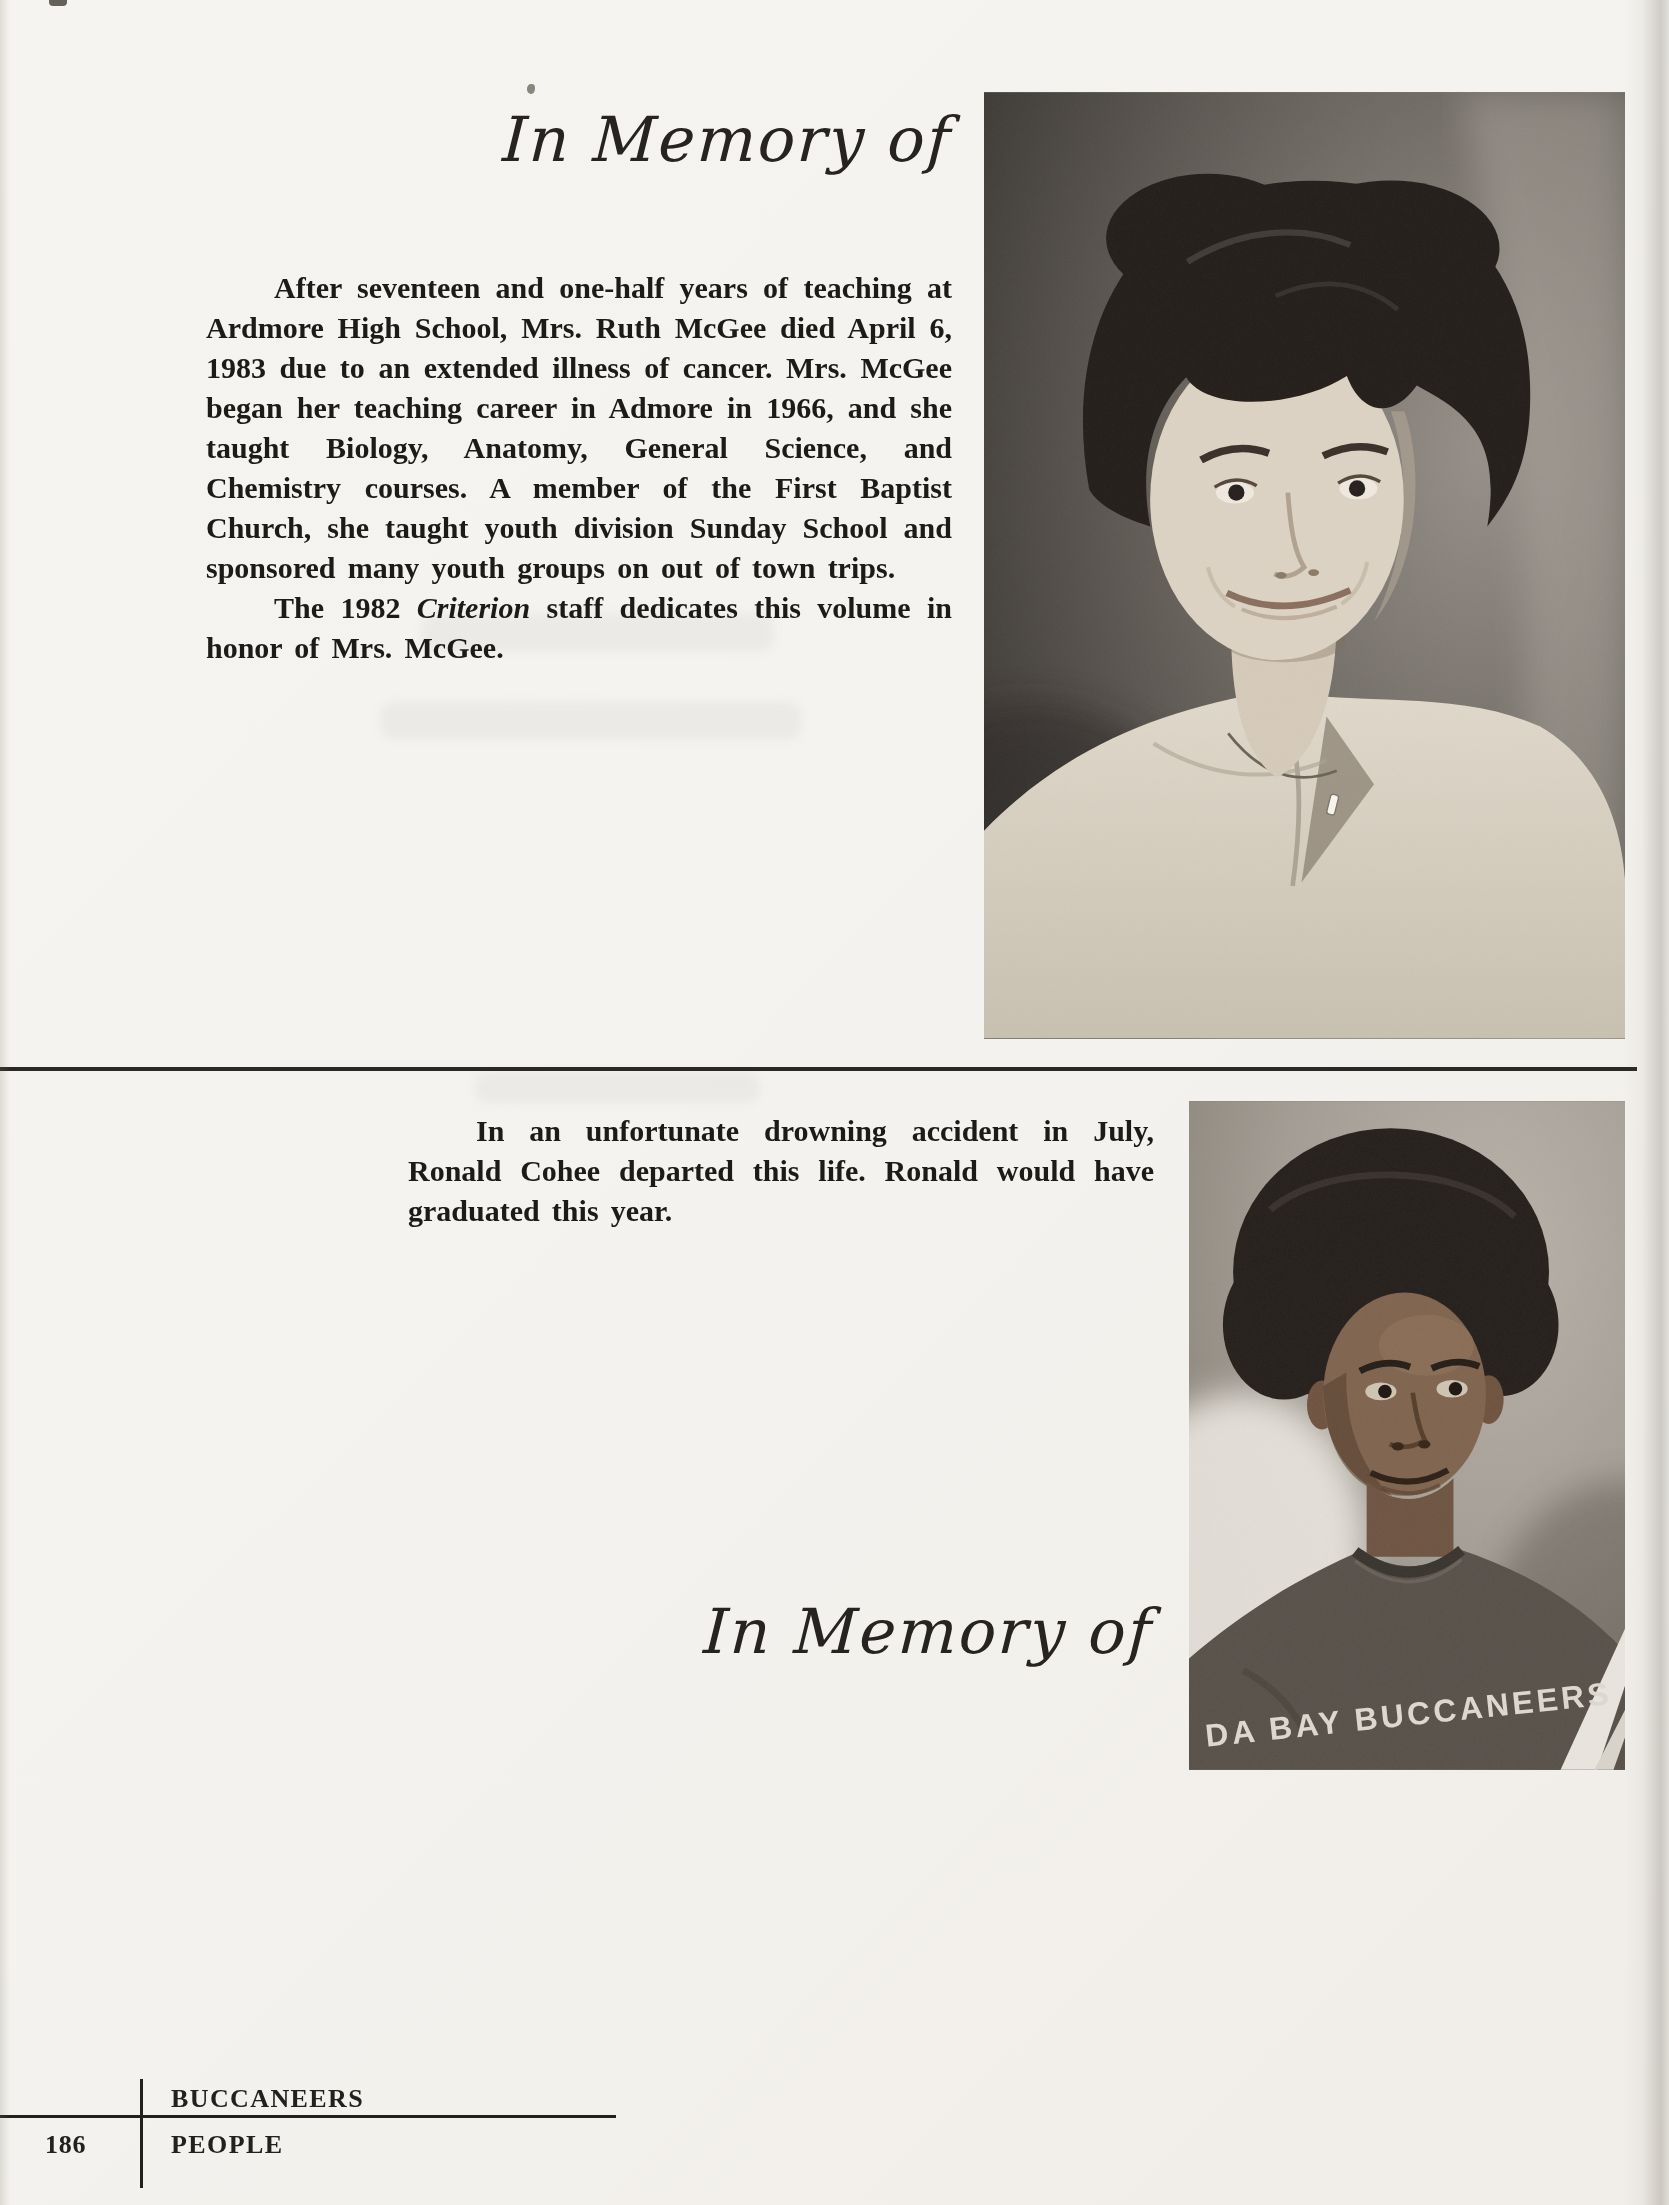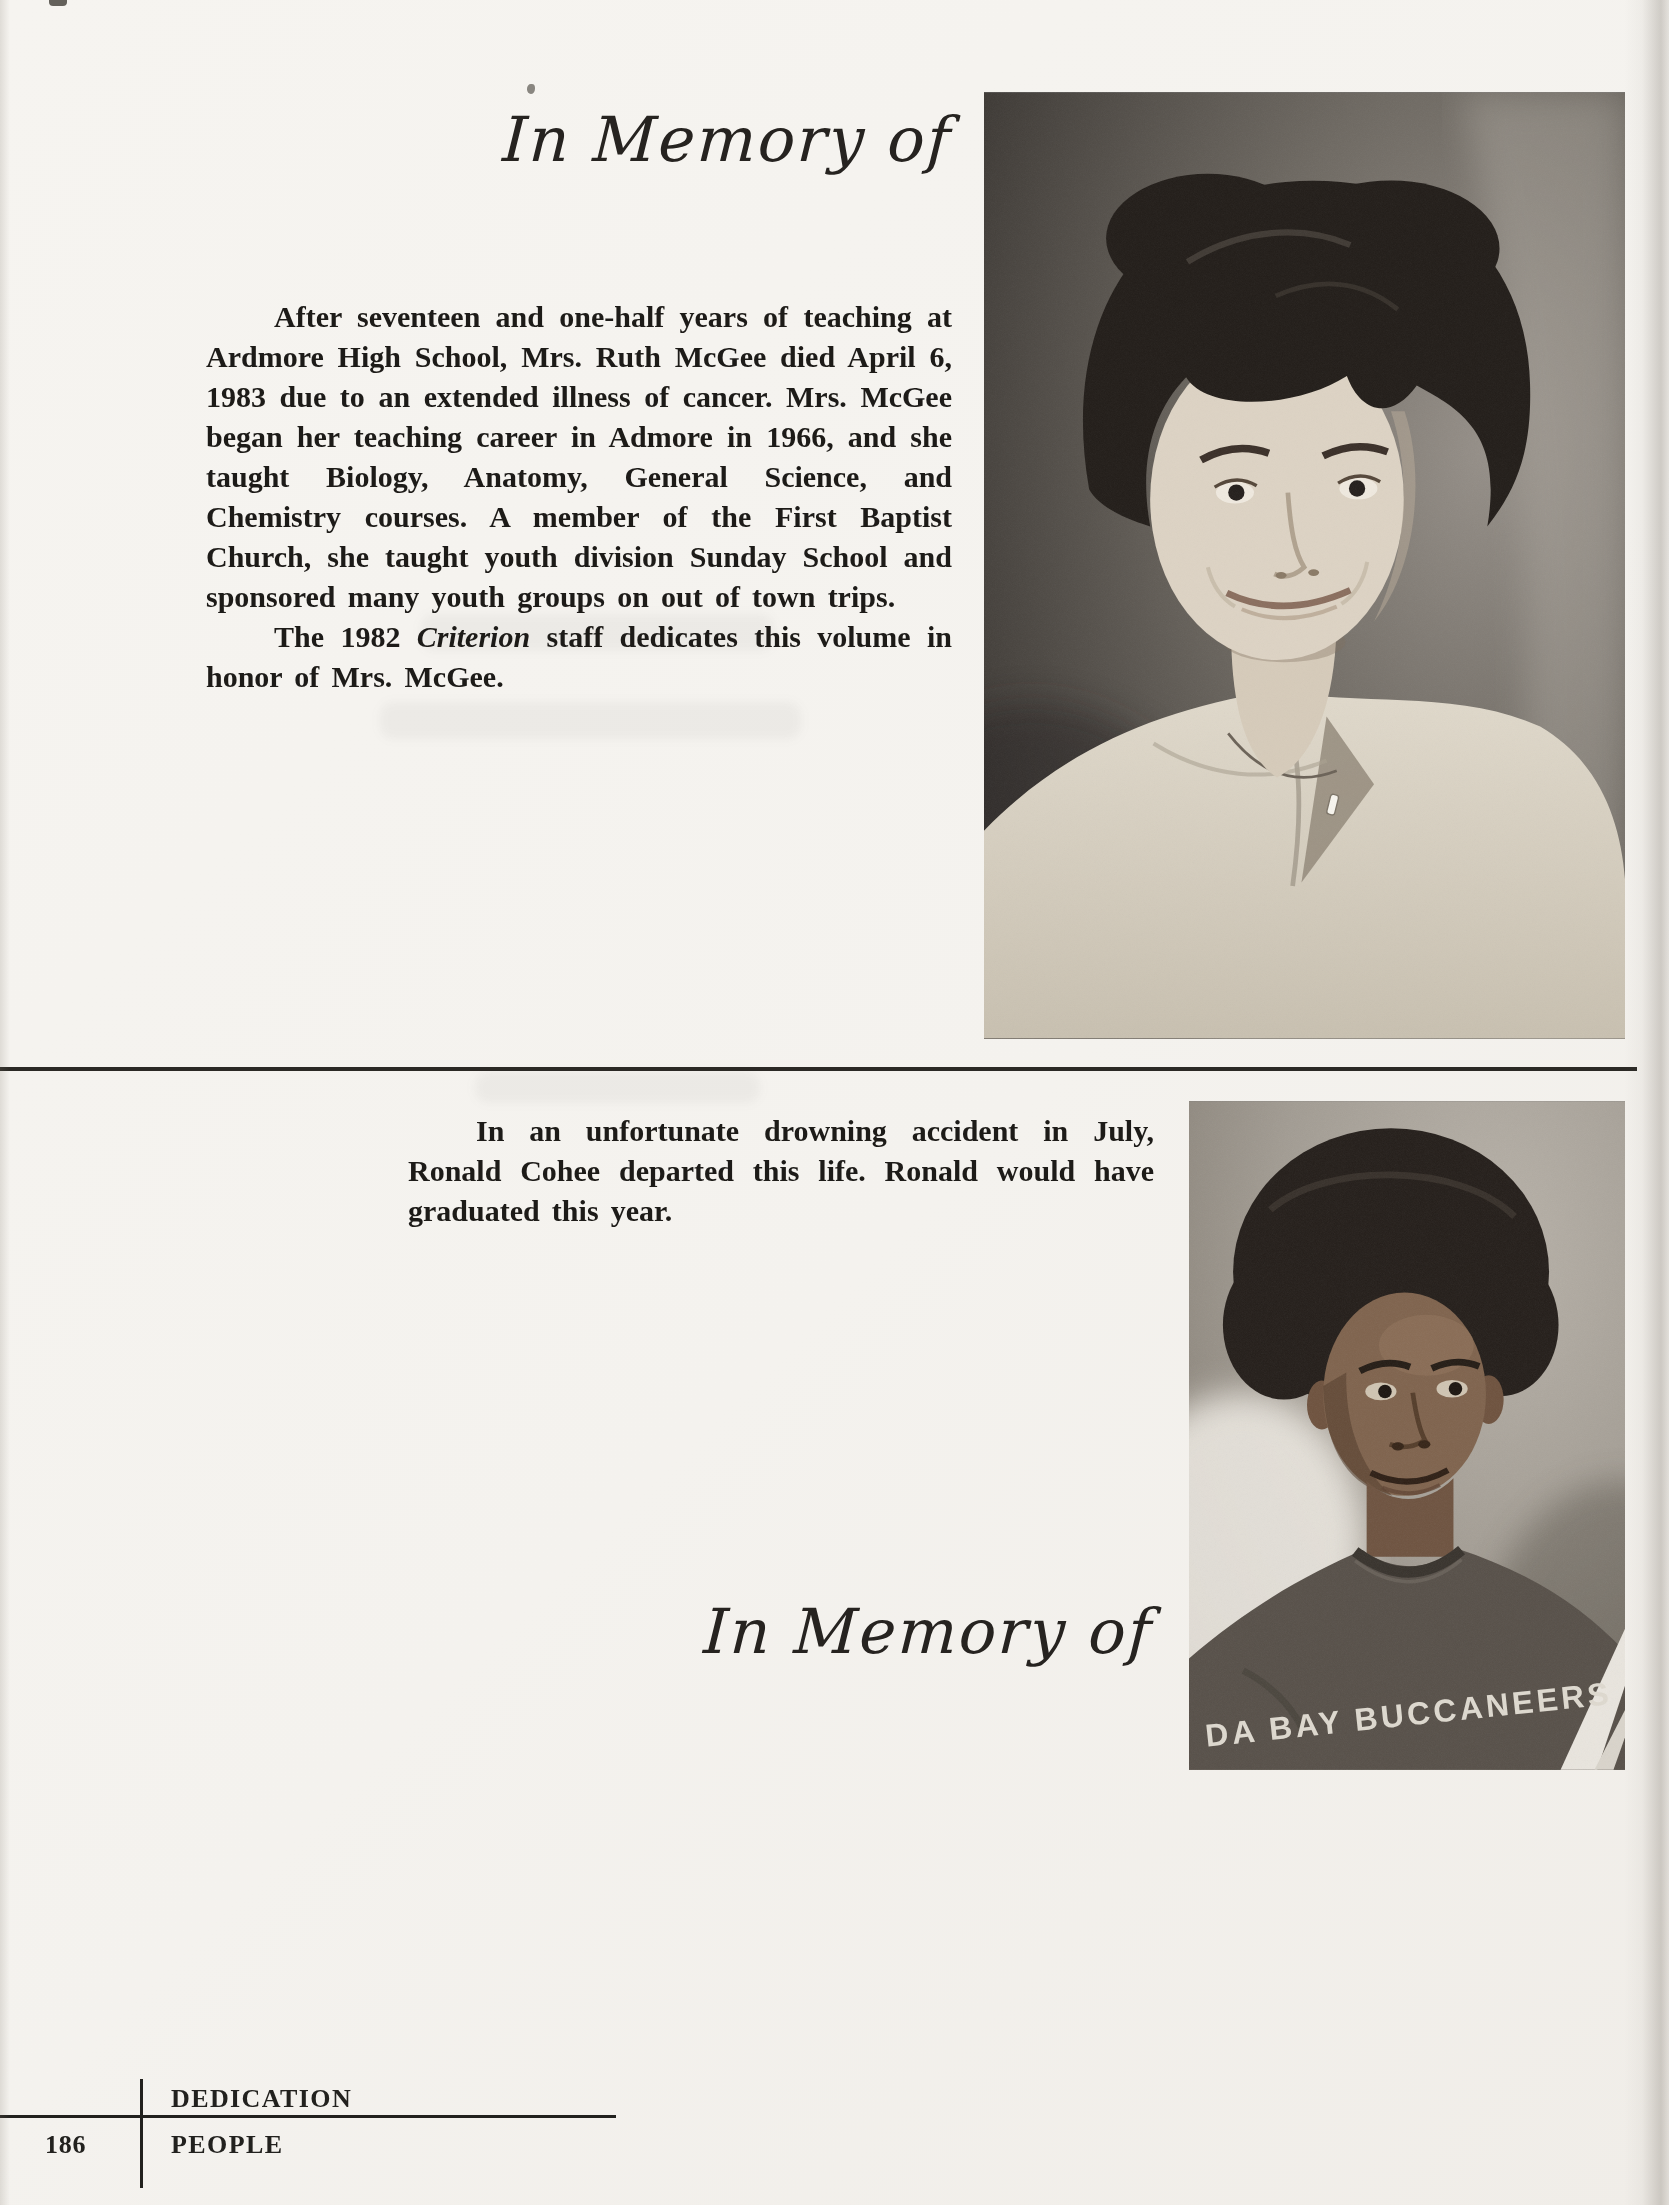--- a/index.html
+++ b/index.html
@@ -65,21 +65,21 @@
   <div class="corner-notch"></div>
   <div class="ink-dot"></div>
   <div class="ghost-smudge" style="left:421px;top:614px;width:353px;height:37px;"></div>
   <div class="ghost-smudge" style="left:380px;top:702px;width:421px;height:37px;"></div>
   <div class="ghost-smudge" style="left:475px;top:1072px;width:285px;height:30.5px;"></div>
 
   <div class="headings" style="left:204px; top:100px; width:748px;">
     <div class="script-heading">In Memory of</div>
   </div>
 
-  <div class="body-col" style="left:206px; top:297px; width:746px;">
+  <div class="body-col" style="left:206px; top:268px; width:746px;">
       <p><span>After seventeen and one-half years of teaching at Ardmore High School, Mrs. Ruth McGee died April 6, 1983 due to an extended illness of cancer. Mrs. McGee began her teaching career in Admore in 1966, and she taught Biology, Anatomy, General Science, and Chemistry courses. A member of the First Baptist Church, she taught youth division Sunday School and sponsored many youth groups on out of town trips.</span></p>
       <p><span>The 1982 </span><em>Criterion</em><span> staff dedicates this volume in honor of Mrs. McGee.</span></p>
     </div>
 
   <div class="photo" style="left:984px; top:92px; width:641px; height:947px;">
     <svg width="641" height="947" viewBox="0 0 945 1395" xmlns="http://www.w3.org/2000/svg">
       <defs>
         <radialGradient id="mgBg" cx="78%" cy="38%" r="90%">
           <stop offset="0%" stop-color="#958f88"></stop>
           <stop offset="45%" stop-color="#6e6962"></stop>
@@ -209,20 +209,20 @@
       <path d="M643,778 L548,986 L602,986 L643,862 Z" fill="#e9e5de"></path>
       <path d="M643,898 L598,986 L626,986 L643,938 Z" fill="#d9d4cb"></path>
 
       <text x="26" y="952" font-family="Liberation Sans, sans-serif" font-weight="bold" font-size="47" fill="#ded9cf" letter-spacing="5" transform="rotate(-6 26 952)">DA BAY BUCCANEERS</text>
       <rect x="0" y="0" width="643" height="986" filter="url(#cgGrain)" opacity="0.07"></rect>
     </svg>
   </div>
 
   <div class="rule" style="left:140px; top:2079px; width:3.4px; height:109px;"></div>
   <div class="rule" style="left:0; top:2115px; width:616px; height:3.4px;"></div>
-  <div class="footer-label" style="left:171px; top:2084px;">DEDICATION</div>
+  <div class="footer-label" style="left:171px; top:2084px;">BUCCANEERS</div>
   <div class="footer-label" style="left:171px; top:2130px;">PEOPLE</div>
   <div class="footer-label" style="left:45px; top:2130px; letter-spacing:0.7px;">186</div>
 
   <div class="edge-left"></div>
   <div class="edge-right"></div>
 </div>
 
 
 </body></html>

